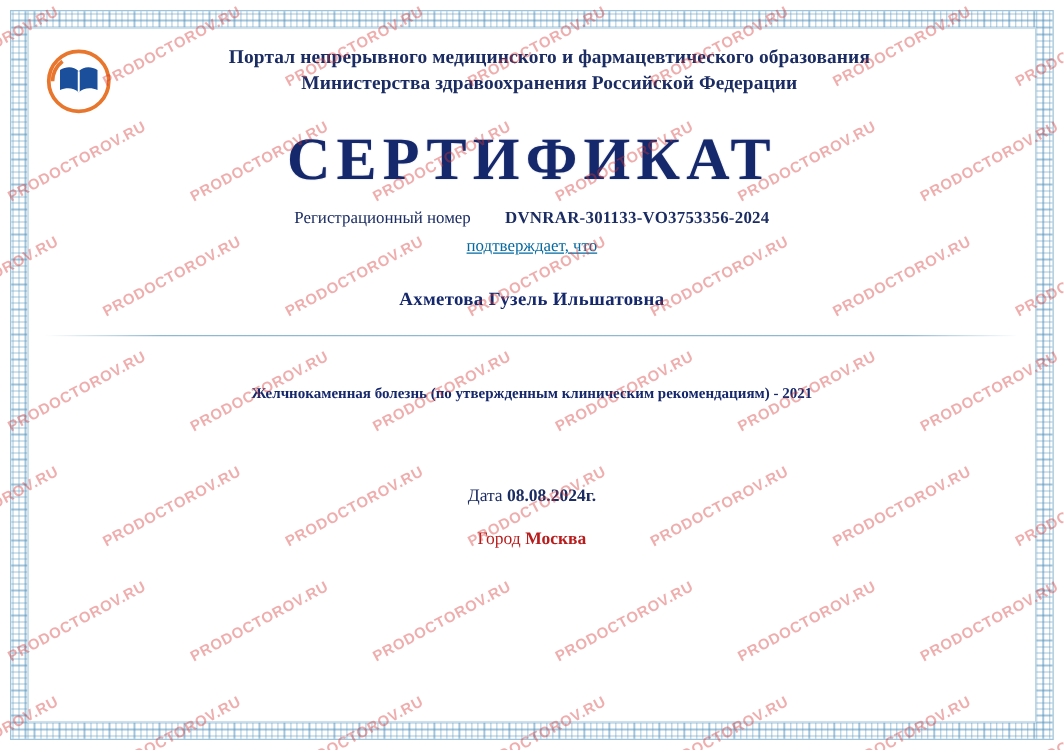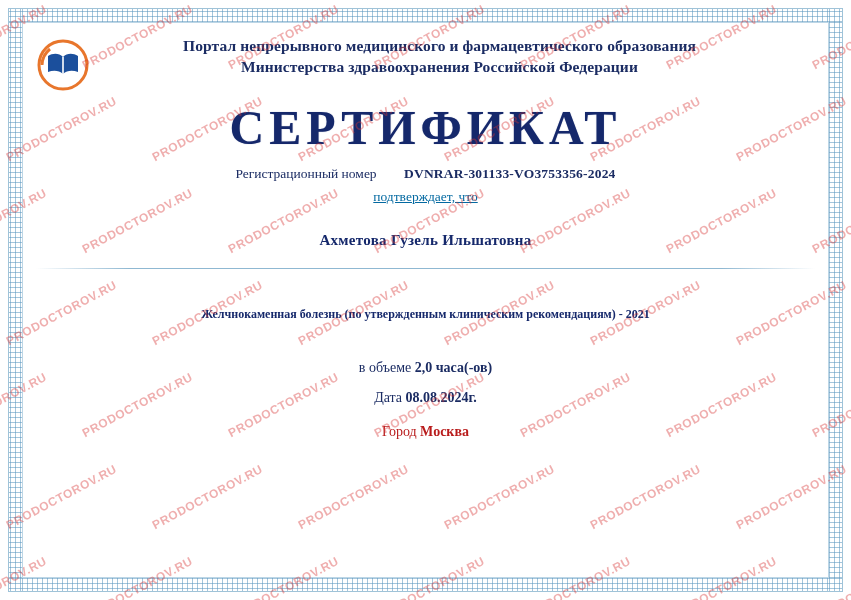--- a/index.html
+++ b/index.html
@@ -276,23 +276,20 @@
 
   <div class="confirm">подтверждает, что</div>
 
   <div class="fio">Ахметова Гузель Ильшатовна</div>
 
   <div class="rule"></div>
 
 
   <div class="module">Желчнокаменная болезнь (по утвержденным клиническим рекомендациям) - 2021</div>
 
-  <div class="volume">
-    <span>в объеме </span><b>2,0 часа(-ов)</b>
-  </div>
 
   <div class="date">
     <span>Дата </span><b>08.08.2024г.</b>
   </div>
 
   <div class="city">
     <span>Город </span><b>Москва</b>
   </div>
 
   <div class="wm-layer" id="wm-layer">

